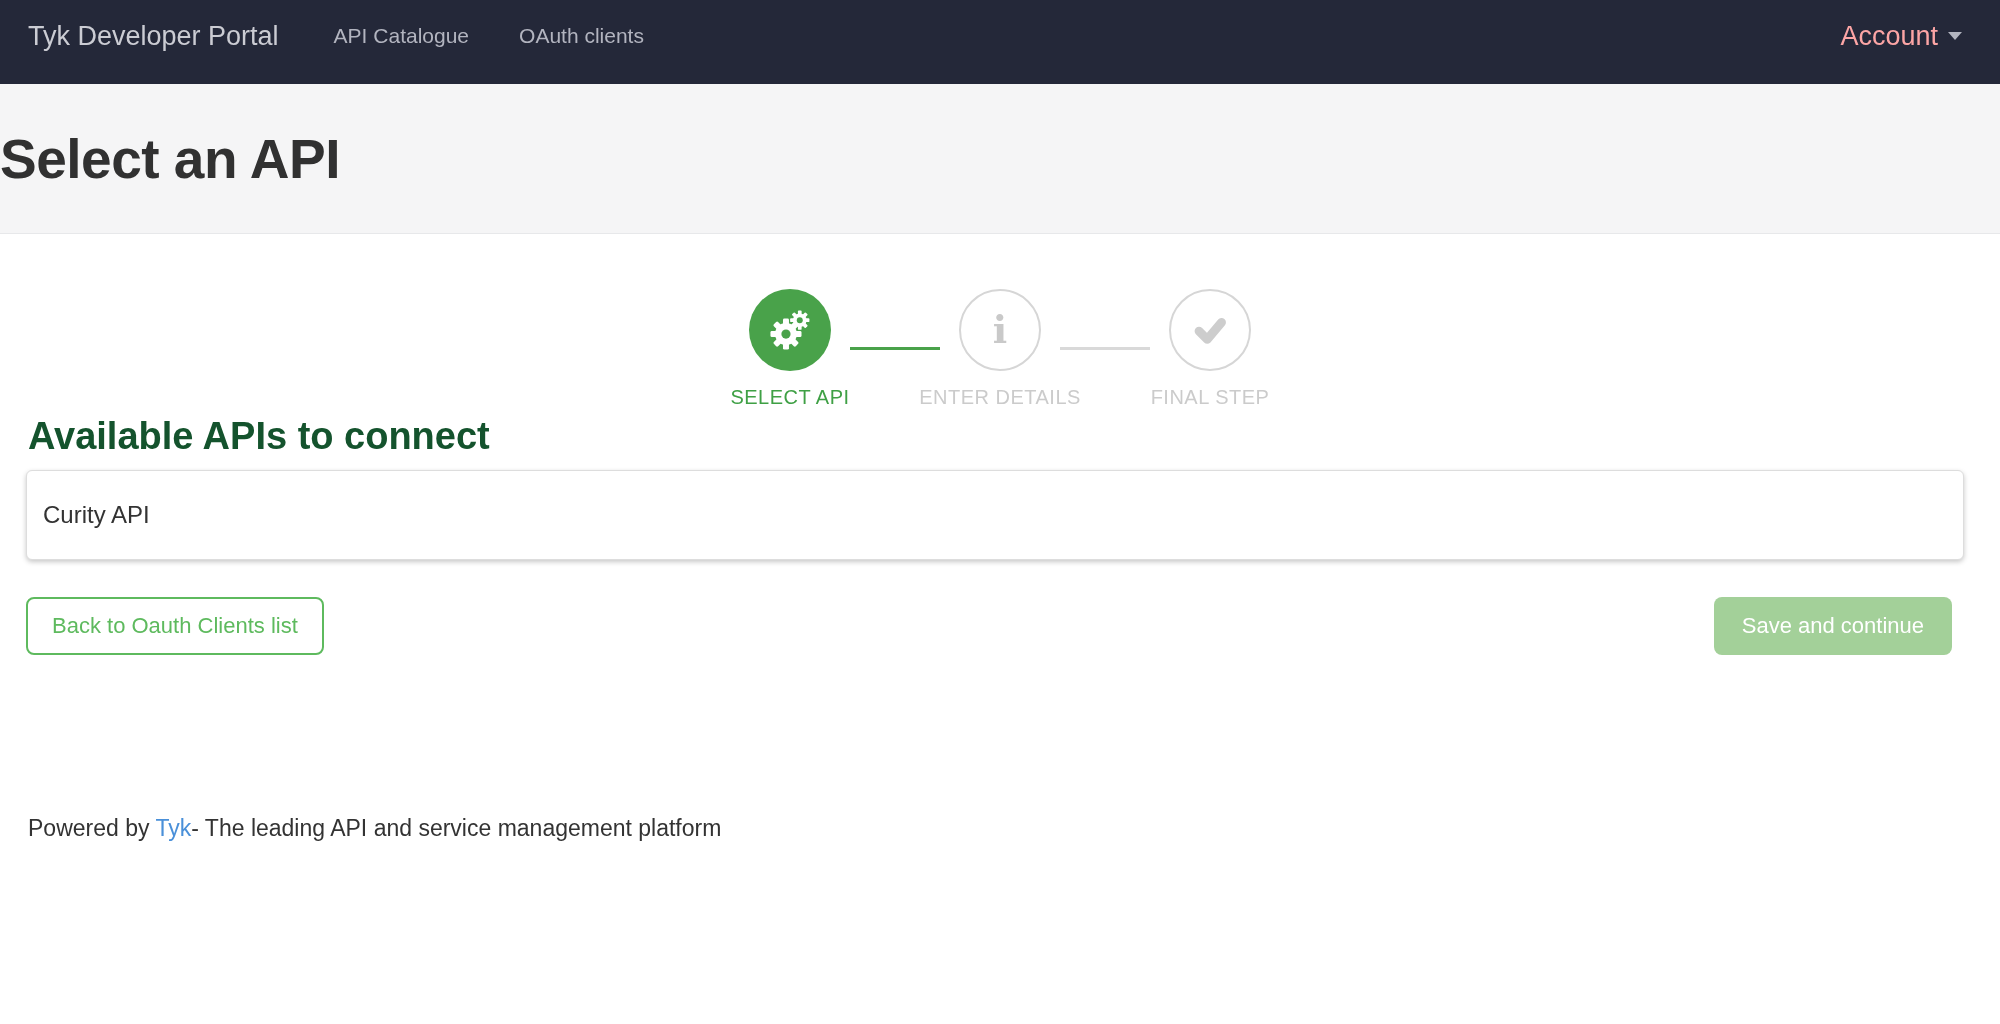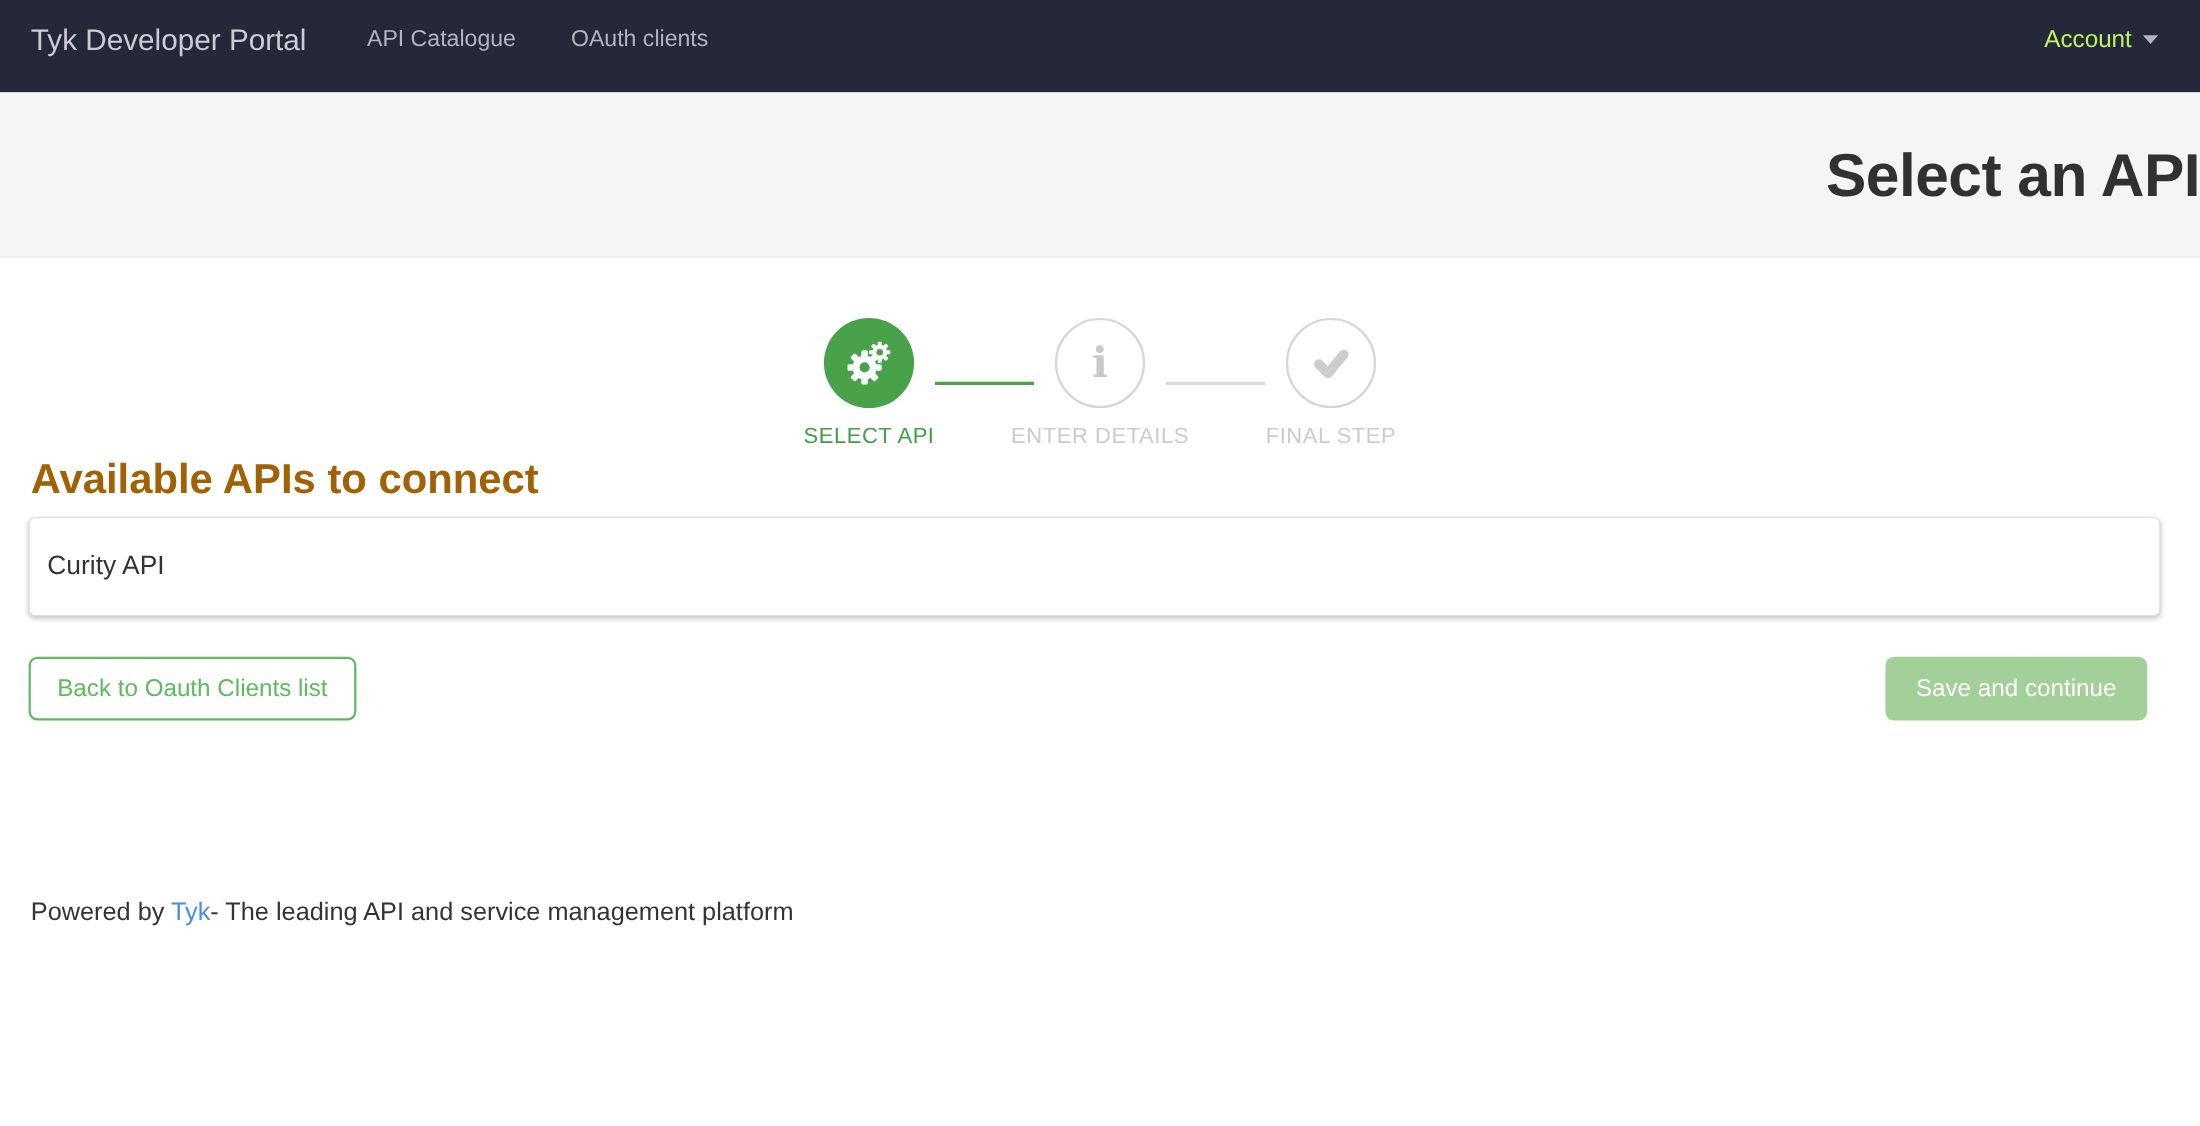--- a/index.html
+++ b/index.html
@@ -11,30 +11,30 @@
   }
   
   .navbar {
     height: 84px; background: #242839;
     display: flex; align-items: center;
     padding: 0 38px 12px 28px; box-sizing: border-box;
   }
   .brand { font-size: 27px; color: #cbccd3; margin-right: 55px; cursor: pointer; }
   .nav-link { font-size: 21px; color: #b2b4bf; margin-right: 50px; cursor: pointer; }
   .account { margin-left: auto; display: flex; align-items: center; gap: 10px; cursor: pointer; }
-  .account-label { font-size: 22px; color: #bef264; }
+  .account-label { font-size: 27px; color: #fca5a5; }
   .caret {
     width: 0; height: 0;
     border-left: 7px solid transparent; border-right: 7px solid transparent;
     border-top: 8px solid #b2b4bf;
   }
   
   .banner {
     height: 149px; background: #f5f5f6; border-bottom: 1px solid #e7e8ea;
-    display: flex; align-items: center; justify-content: flex-end; padding-left: 28px;
+    display: flex; align-items: center; justify-content: flex-start;
   }
   .page-title { margin: 0; font-size: 55px; font-weight: 700; color: #313131; letter-spacing: -0.5px; }
   
   .stepper { margin-top: 55px; height: 82px; display: flex; align-items: center; justify-content: center; }
   .step { position: relative; width: 82px; height: 82px; }
   .step-circle {
     width: 82px; height: 82px; border-radius: 50%; box-sizing: border-box;
     display: flex; align-items: center; justify-content: center;
   }
   .step-circle.active { background: #49a24a; }
@@ -47,21 +47,21 @@
   .step-label.pending { color: #cbcbcb; }
   .connector { width: 90px; height: 3px; margin: 0 19px; transform: translateY(18px); }
   .connector.done { background: #49a24a; }
   .connector.todo { background: #d9d9d9; }
   .info-glyph {
     font-family: "DejaVu Serif", serif; font-weight: bold;
     font-size: 38px; color: #c9c9c9; line-height: 1;
   }
   
   .note { margin: 115px 0 0 28px; font-style: italic; font-size: 22px; color: #333; line-height: 26px; }
-  .section-title { margin: 44px 0 0 28px; font-size: 38px; font-weight: 700; color: #a16207; line-height: 42px; }
+  .section-title { margin: 44px 0 0 28px; font-size: 38px; font-weight: 700; color: #14532d; line-height: 42px; }
   .api-card {
     margin: 13px 36px 0 26px; height: 90px; box-sizing: border-box;
     background: #fff; border: 1px solid #dddddd; border-radius: 6px;
     box-shadow: 0 2px 5px rgba(0,0,0,0.22);
     display: flex; align-items: center; padding: 0 16px;
     font-size: 24px; color: #333; cursor: pointer;
   }
   .buttons-row { display: flex; justify-content: space-between; align-items: center; margin: 37px 48px 0 26px; }
   .btn { height: 58px; border-radius: 8px; font-size: 22px; font-family: "Liberation Sans", sans-serif; cursor: pointer; }
   .btn-back { padding: 0 24px; background: #fff; border: 2px solid #5eba5e; color: #5eba5e; }

